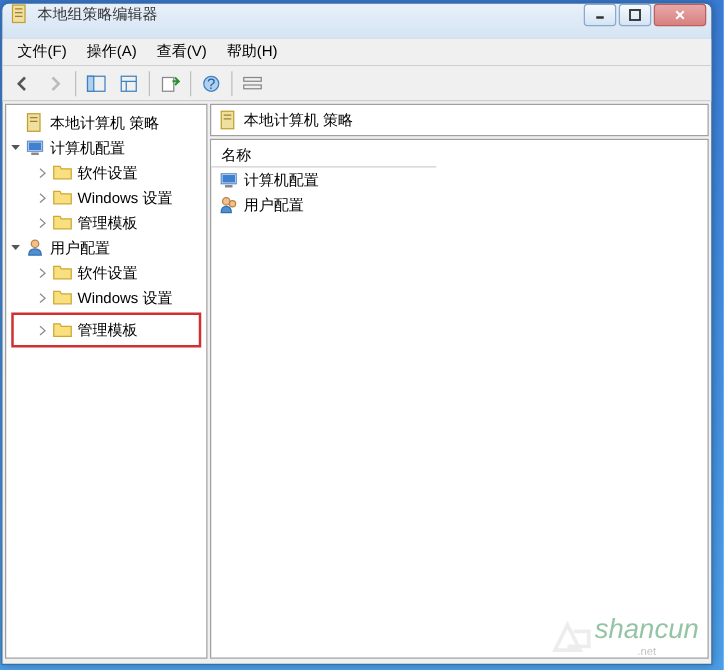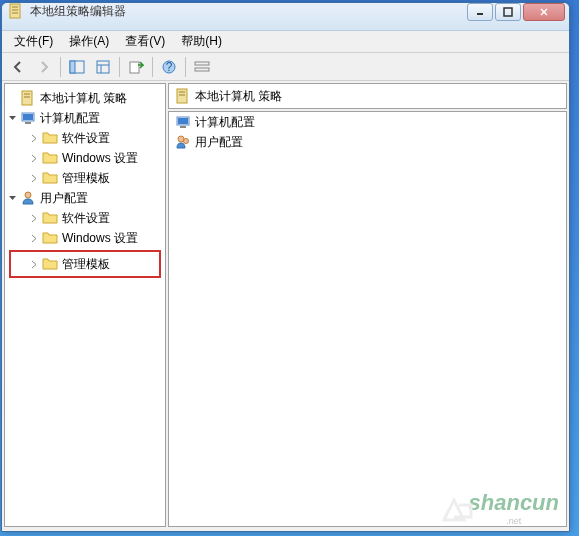--- a/index.html
+++ b/index.html
@@ -40,21 +40,21 @@
 .list-col { width: 180px; padding: 0; }
 .list-header { height: 22px; border-bottom: 1px solid #d0d0d0; padding: 4px 8px; background: #fff; }
 .list-item { display: flex; align-items: center; height: 20px; padding: 0 6px; cursor: pointer; }
 .list-item-icon { width: 16px; height: 16px; margin-right: 4px; }
 
 .tabs { position: absolute; bottom: 0; left: 0; height: 22px; display: flex; align-items: flex-end; padding-left: 8px; }
 .tab { padding: 2px 10px; border: 1px solid #a0a0a0; border-top: none; background: #f0f0f0; cursor: pointer; font-size: 11px; margin-right: -1px; }
 .tab.active { background: #fff; }
 
 .watermark { position: absolute; right: 20px; bottom: 10px; opacity: 0.5; pointer-events: none; }
-.watermark-text { color: #2a8a4a; font-size: 22px; font-weight: bold; font-style: italic; }
+.watermark-text { color: #2a8a4a; font-size: 22px; font-weight: normal; font-style: italic; }
 .watermark-sub { color: #888; font-size: 9px; text-align: center; }
 
 
 .icon-doc { fill: #f0e0a0; stroke: #c0a030; }
 .icon-folder { fill: #f8e080; stroke: #d0a830; }
 </style>
 </head>
 <body>
 
 <div class="window">
@@ -261,20 +261,21 @@
       <div class="right-header">
         <svg class="tree-icon" viewBox="0 0 16 16">
             <rect x="2" y="1" width="10" height="14" class="icon-doc" stroke-width="1"></rect>
             <line x1="4" y1="4" x2="10" y2="4" stroke="#a08030"></line>
             <line x1="4" y1="7" x2="10" y2="7" stroke="#a08030"></line>
           </svg>
         <span>本地计算机 策略</span>
       </div>
       <div class="right-body">
         <div class="list-col">
+          <div class="list-header">名称</div>
           <div class="list-item">
             <svg class="list-item-icon" viewBox="0 0 16 16">
                 <rect x="2" y="3" width="12" height="8" fill="#e0e8f0" stroke="#6090d0"></rect>
                 <rect x="3" y="4" width="10" height="6" fill="#4080d0"></rect>
                 <rect x="5" y="12" width="6" height="2" fill="#888"></rect>
               </svg>
             <span>计算机配置</span>
           </div>
           <div class="list-item">
             <svg class="list-item-icon" viewBox="0 0 16 16">

